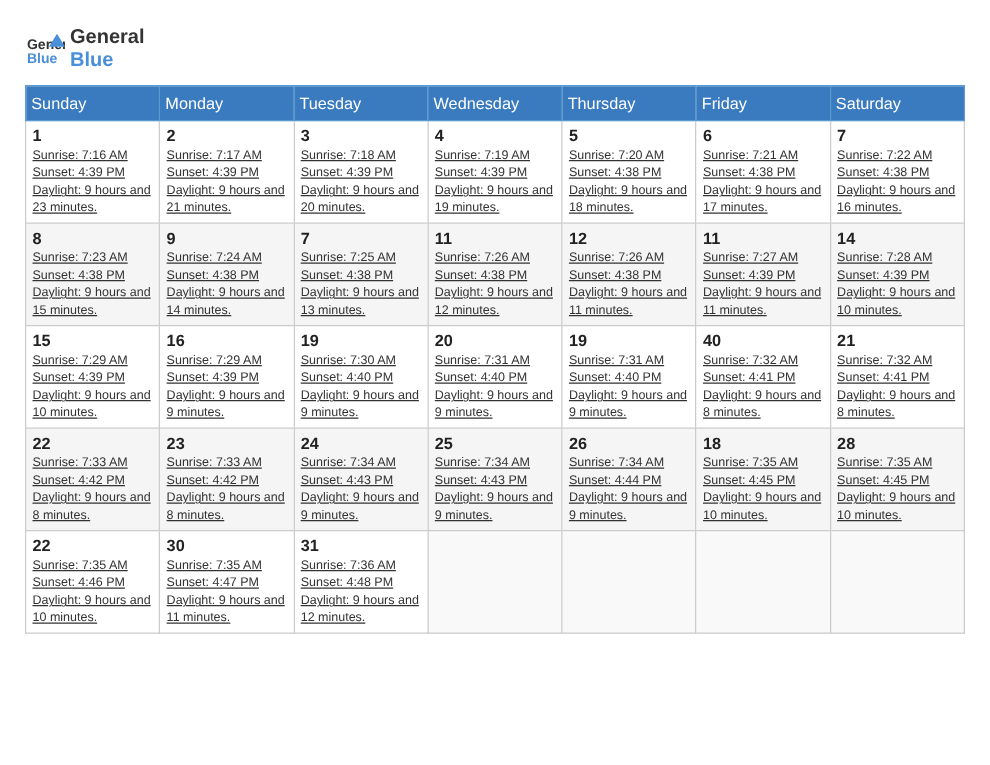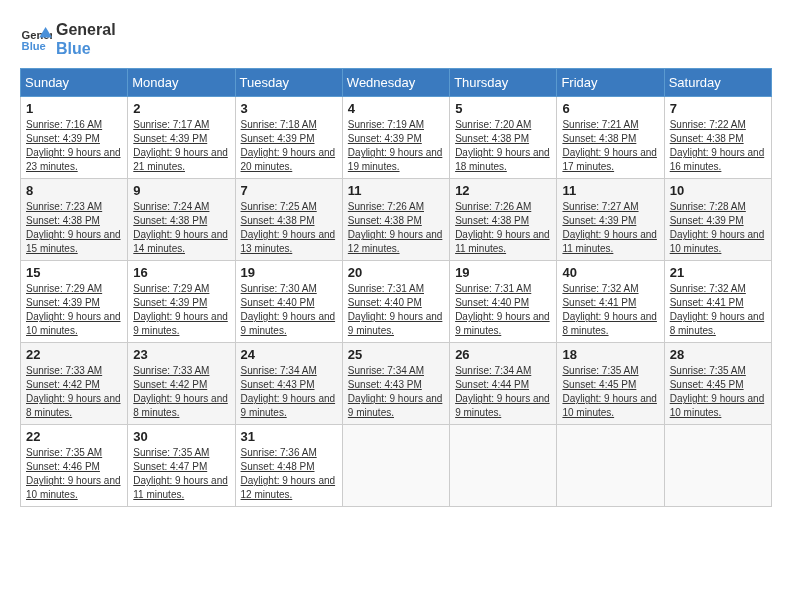--- a/index.html
+++ b/index.html
@@ -162,21 +162,21 @@
         </td>
         <td>
           <span class="day-num">12</span>
         <div class="day-info">Sunrise: 7:26 AM<br>Sunset: 4:38 PM<br>Daylight: 9 hours and 11 minutes.</div>
         </td>
         <td>
           <span class="day-num">11</span>
         <div class="day-info">Sunrise: 7:27 AM<br>Sunset: 4:39 PM<br>Daylight: 9 hours and 11 minutes.</div>
         </td>
         <td>
-          <span class="day-num">10</span>
+          <span class="day-num">14</span>
         <div class="day-info">Sunrise: 7:28 AM<br>Sunset: 4:39 PM<br>Daylight: 9 hours and 10 minutes.</div>
         </td>
       </tr>
       <tr>
         <td>
           <span class="day-num">15</span>
         <div class="day-info">Sunrise: 7:29 AM<br>Sunset: 4:39 PM<br>Daylight: 9 hours and 10 minutes.</div>
         </td>
         <td>
           <span class="day-num">16</span>

